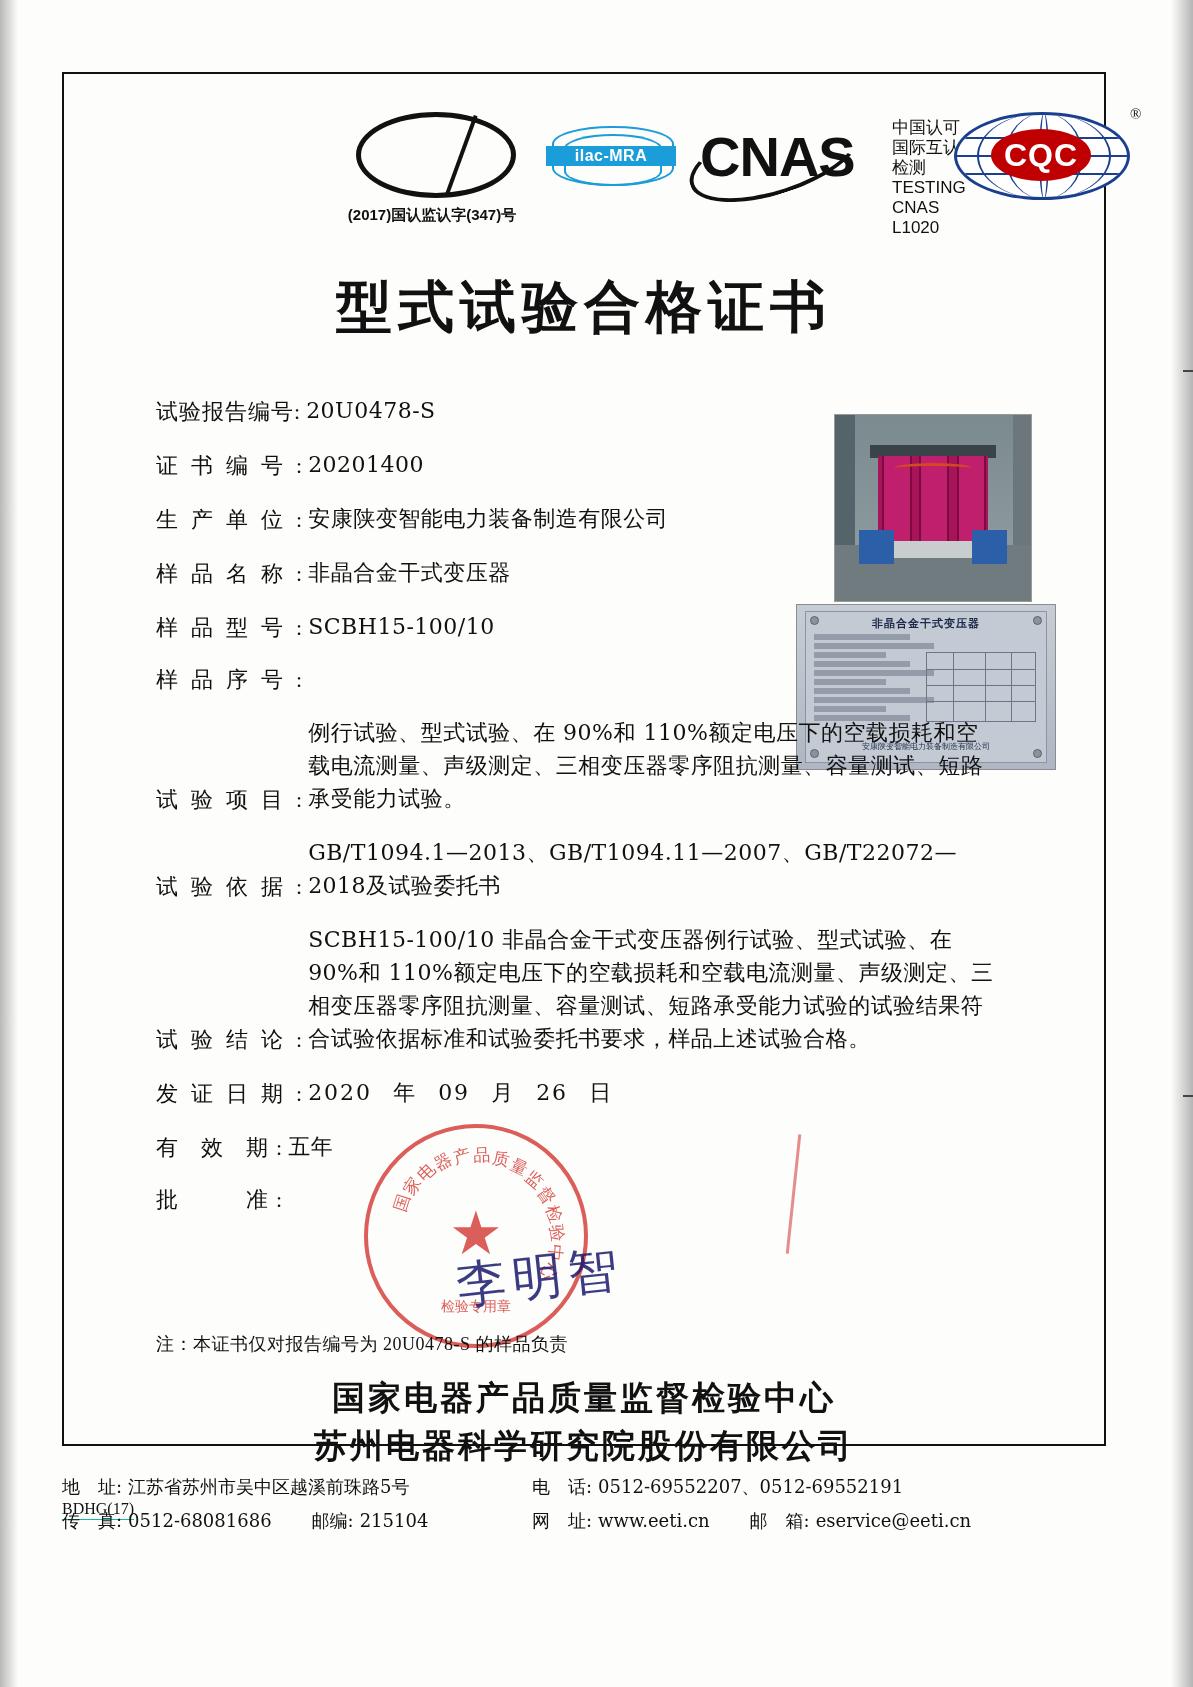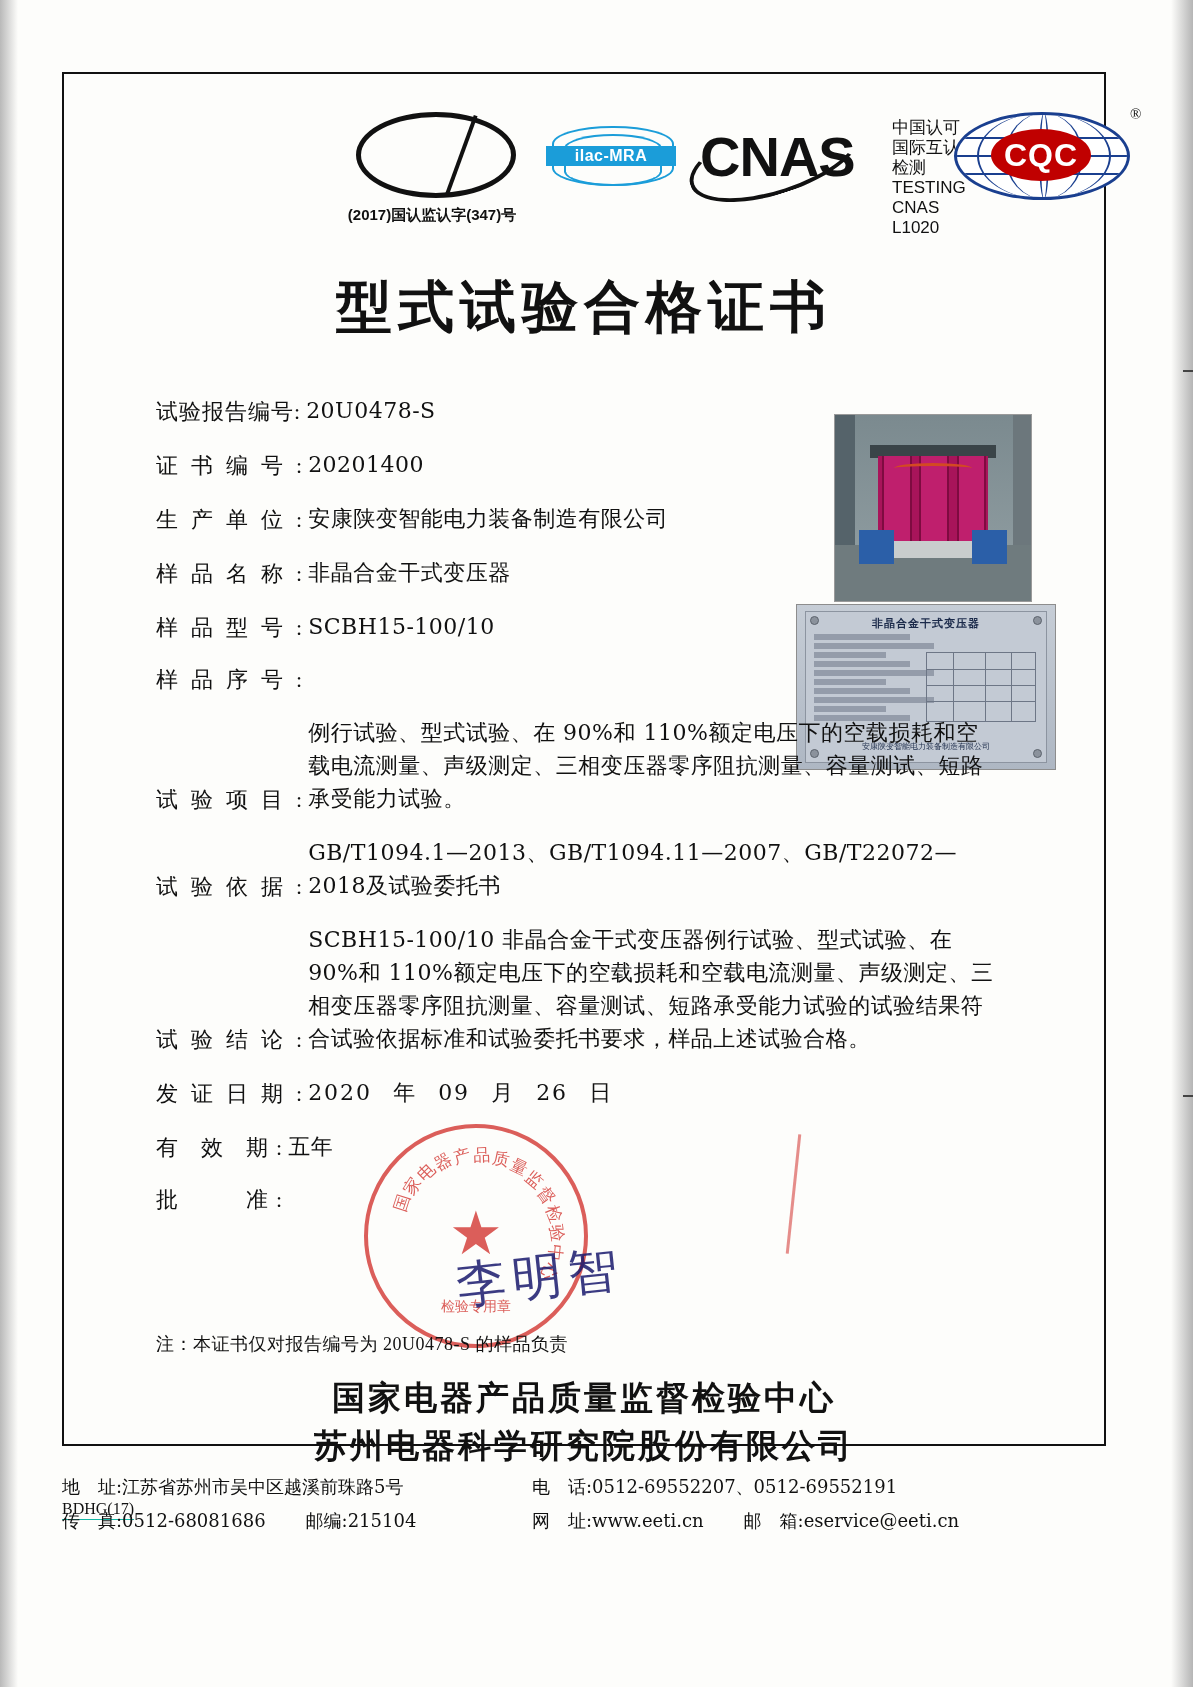--- a/index.html
+++ b/index.html
@@ -526,21 +526,21 @@
     top: 1470px;
     width: 1060px;
     font-family: "DejaVu Serif", serif;
     font-size: 18px;
     line-height: 34px;
   }
   .addr-row { display: flex; align-items: center; }
   .addr-col-left { width: 470px; display: flex; }
   .addr-col-right { flex: 1; display: flex; }
   .addr-key { white-space: nowrap; }
-  .addr-val { white-space: nowrap; }
+  .addr-val { margin-left: 6px; white-space: nowrap; }
   .addr-val2 { margin-left: 40px; white-space: nowrap; }
 
   .doc-code {
     position: absolute;
     left: 62px;
     top: 1500px;
     font-family: "Liberation Serif", serif;
     font-size: 16px;
     border-bottom: 1px solid #14b8a6;
     padding-bottom: 1px;

